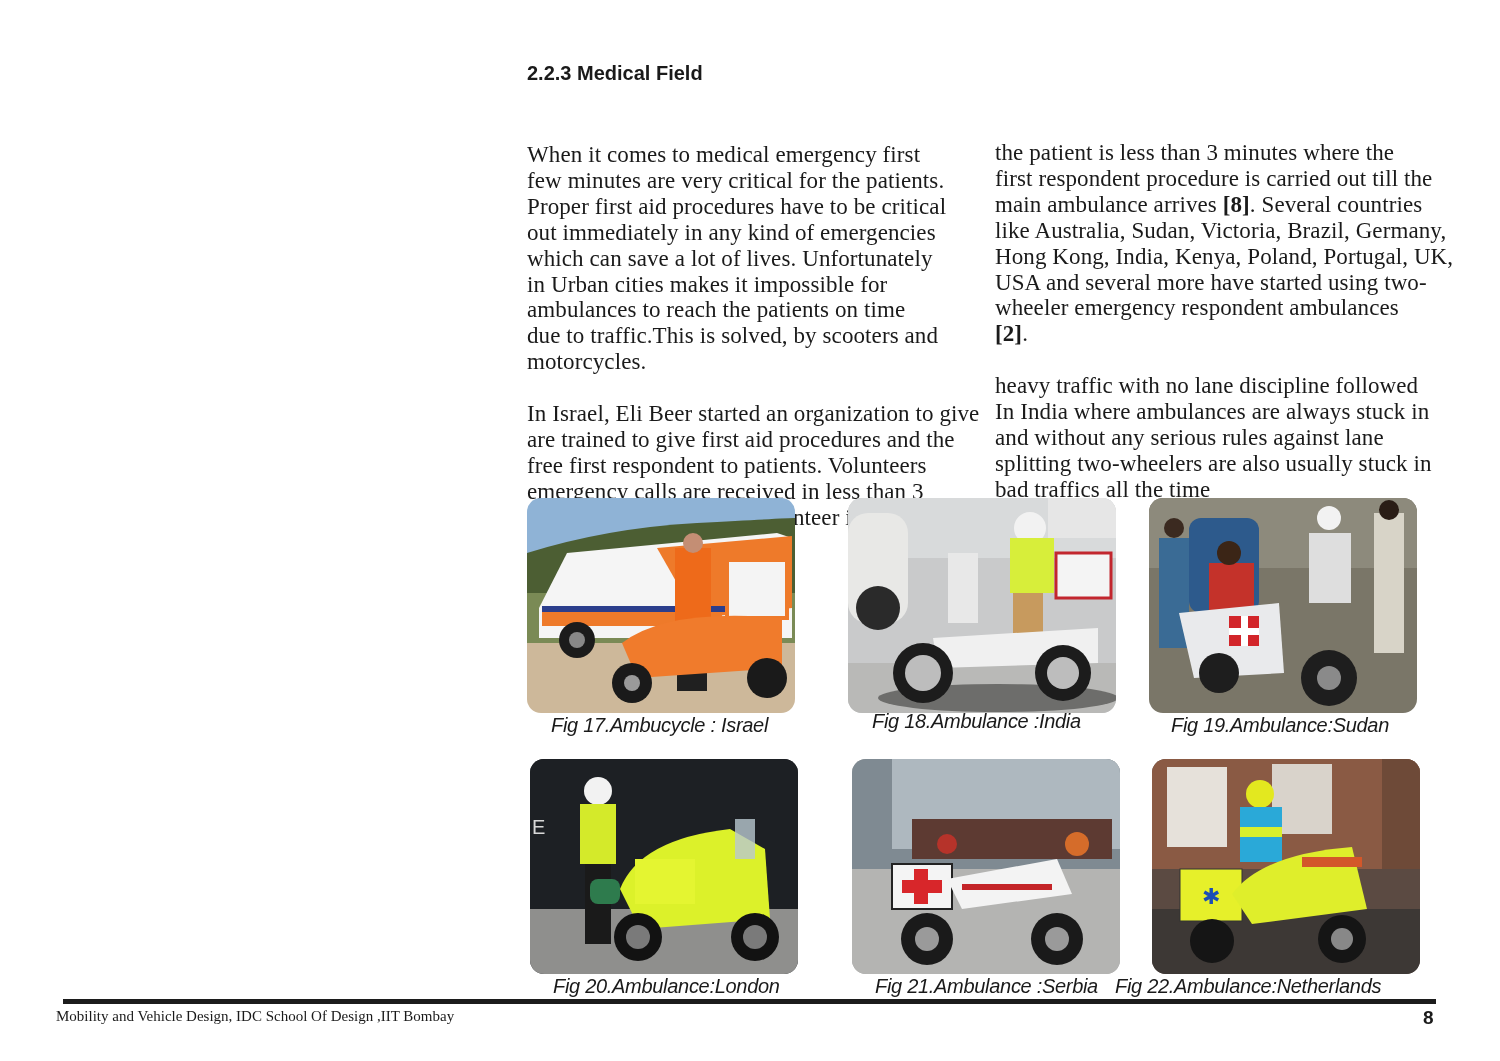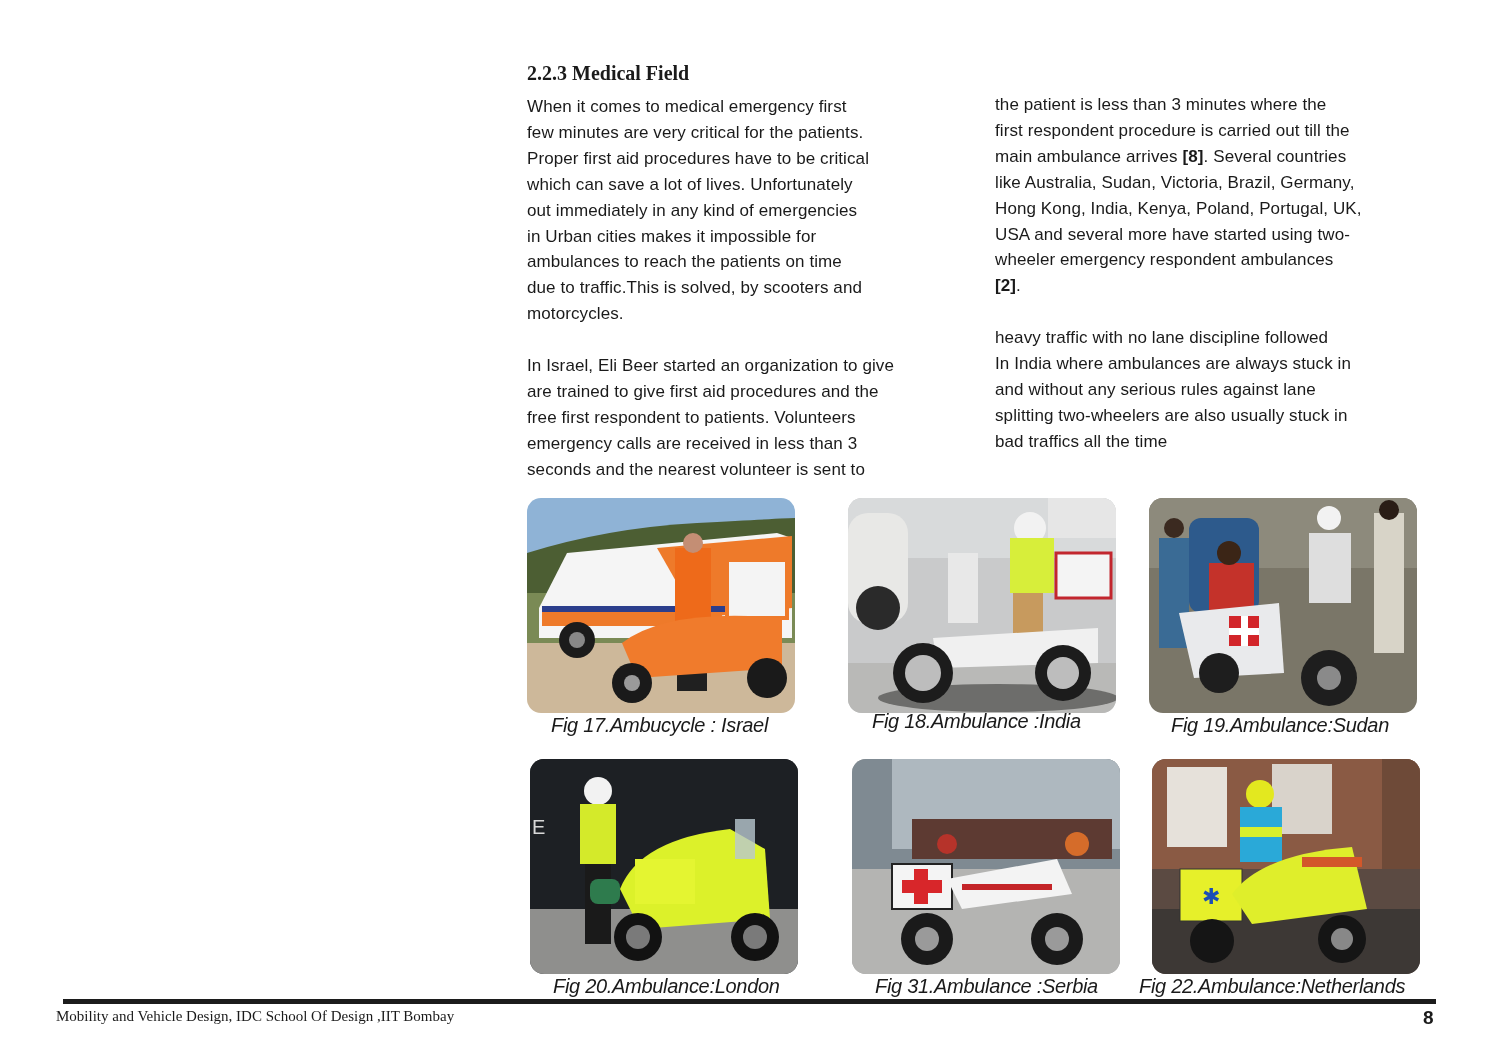--- a/index.html
+++ b/index.html
@@ -1,21 +1,21 @@
 <!DOCTYPE html>
 <html><head>
 <meta charset="utf-8">
 <style>
   html, body { margin: 0; padding: 0; background: #ffffff; }
   body { width: 1500px; height: 1061px; position: relative; overflow: hidden;
          font-family: "Liberation Sans", sans-serif; color: #1a1a1a; }
   .heading { position: absolute; left: 527px; top: 62px; font-size: 20px; font-weight: bold;
-             font-family: Liberation Serif, serif; color: #1a1a1a; }
-  .col { position: absolute; font-size: 17px; line-height: 25.9px; color: #1a1a1a;
-         font-family: Liberation Sans, sans-serif; letter-spacing: 0.1px; }
+             font-family: Liberation Sans, sans-serif; color: #1a1a1a; }
+  .col { position: absolute; font-size: 23px; line-height: 25.9px; color: #1a1a1a;
+         font-family: Liberation Serif, serif; letter-spacing: 0.1px; margin-top: 48px; }
   .col p { margin: 0; }
   .col .gap { height: 26px; }
   .col b { font-weight: bold; }
   #col-left { left: 527px; top: 94px; width: 460px; }
   #col-right { left: 995px; top: 92px; width: 470px; }
   .line { display: block; white-space: nowrap; }
 
   .fig { position: absolute; width: 268px; height: 215px; border-radius: 14px; overflow: hidden; }
   .fig svg { width: 100%; height: 100%; display: block; }
   .cap { position: absolute; font-style: italic; font-size: 20px; color: #1a1a1a;
@@ -25,40 +25,40 @@
   #fig18 { left: 848px; top: 498px; }
   #fig19 { left: 1149px; top: 498px; }
   #fig20 { left: 530px; top: 759px; }
   #fig21 { left: 852px; top: 759px; }
   #fig22 { left: 1152px; top: 759px; }
   #cap17 { left: 551px; top: 714px; }
   #cap18 { left: 872px; top: 710px; }
   #cap19 { left: 1171px; top: 714px; }
   #cap20 { left: 553px; top: 975px; }
   #cap21 { left: 875px; top: 975px; }
-  #cap22 { left: 1115px; top: 975px; margin-left: 24px; }
+  #cap22 { left: 1115px; top: 975px; }
 
   .rule { position: absolute; left: 63px; top: 999px; width: 1373px; height: 5px; background: #1c1c1c; }
   .footer-text { position: absolute; left: 56px; top: 1008px; font-size: 15px; color: #1a1a1a;
                  font-family: Liberation Serif, serif; }
   .page-num { position: absolute; left: 1423px; top: 1007px; font-size: 19px; font-weight: bold;
               font-family: "Liberation Sans", sans-serif; }
 </style>
 </head>
 <body>
 
 <div class="heading">2.2.3 Medical Field</div>
 
 <div class="col" id="col-left">
   <p>
     <span class="line">When it comes to medical emergency first</span>
     <span class="line">few minutes are very critical for the patients.</span>
     <span class="line">Proper first aid procedures have to be critical</span>
+    <span class="line">out immediately in any kind of emergencies</span>
     <span class="line">which can save a lot of lives. Unfortunately</span>
-    <span class="line">out immediately in any kind of emergencies</span>
     <span class="line">in Urban cities makes it impossible for</span>
     <span class="line">ambulances to reach the patients on time</span>
     <span class="line">due to traffic.This is solved,  by scooters and</span>
     <span class="line">motorcycles.</span>
   </p>
   <div class="gap"></div>
   <p>
     <span class="line">In Israel, Eli Beer started an organization to give</span>
     <span class="line">are trained to give first aid procedures and the</span>
     <span class="line">free first respondent to patients. Volunteers</span>
@@ -193,21 +193,21 @@
     <rect x="62" y="110" width="14" height="35" fill="#d8262a"></rect>
     <rect x="50" y="121" width="40" height="13" fill="#d8262a"></rect>
     <path d="M95 120 L205 100 L220 135 L110 150 Z" fill="#f3f3f3"></path>
     <rect x="110" y="125" width="90" height="6" fill="#c42428"></rect>
     <circle cx="75" cy="180" r="26" fill="#1a1a1a"></circle>
     <circle cx="75" cy="180" r="12" fill="#9a9a9a"></circle>
     <circle cx="205" cy="180" r="26" fill="#1a1a1a"></circle>
     <circle cx="205" cy="180" r="12" fill="#9a9a9a"></circle>
   </svg>
 </div>
-<div class="cap" id="cap21">Fig 31.Ambulance :Serbia</div>
+<div class="cap" id="cap21">Fig 21.Ambulance :Serbia</div>
 
 <div class="fig" id="fig22">
   <svg viewBox="0 0 268 215" preserveAspectRatio="none">
     <rect width="268" height="215" fill="#5b4a42"></rect>
     <rect x="0" y="0" width="268" height="110" fill="#8a5a44"></rect>
     <rect x="15" y="8" width="60" height="80" fill="#e6e1da"></rect>
     <rect x="120" y="5" width="60" height="70" fill="#d9d3cb"></rect>
     <rect x="230" y="0" width="38" height="110" fill="#6e4a38"></rect>
     <rect x="0" y="150" width="268" height="65" fill="#3d3835"></rect>
     <circle cx="108" cy="35" r="14" fill="#e3e81f"></circle>

